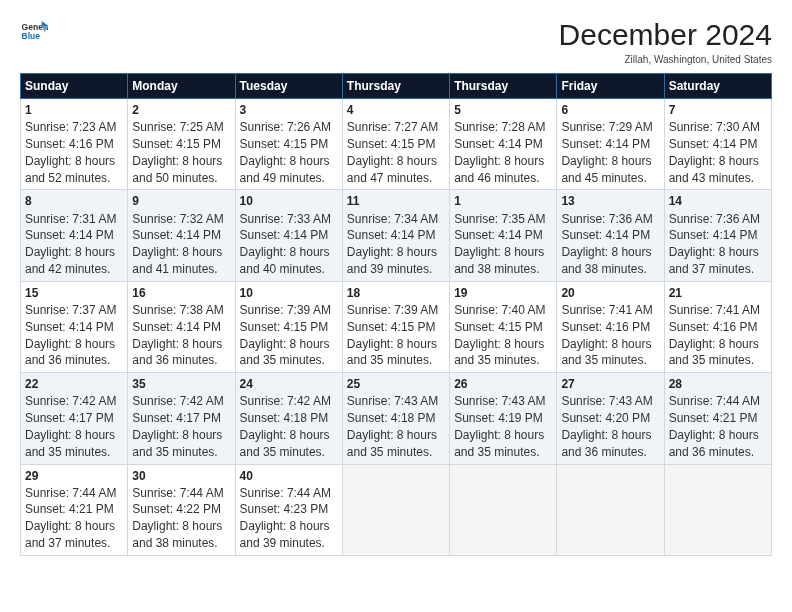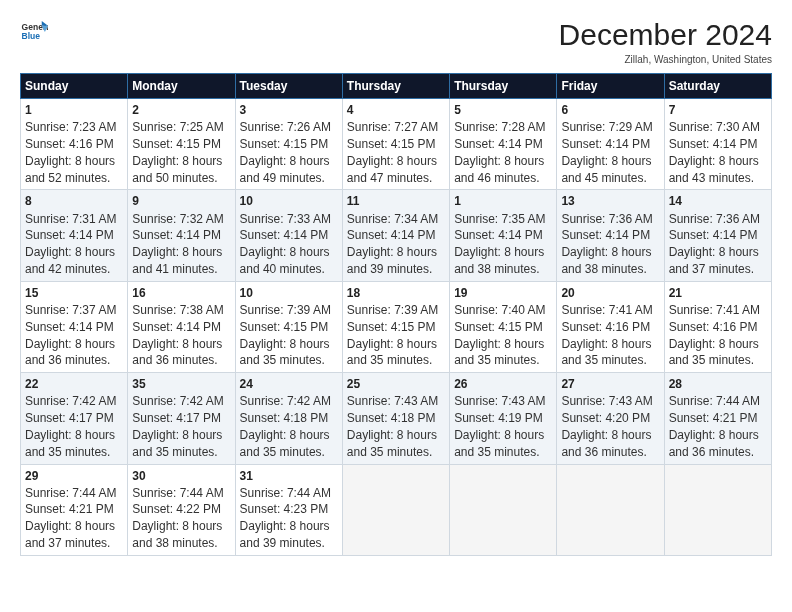--- a/index.html
+++ b/index.html
@@ -154,21 +154,21 @@
           <td><span class="day-num">35</span><span class="day-info">Sunrise: 7:42 AM<br>Sunset: 4:17 PM<br>Daylight: 8 hours and 35 minutes.</span></td>
           <td><span class="day-num">24</span><span class="day-info">Sunrise: 7:42 AM<br>Sunset: 4:18 PM<br>Daylight: 8 hours and 35 minutes.</span></td>
           <td><span class="day-num">25</span><span class="day-info">Sunrise: 7:43 AM<br>Sunset: 4:18 PM<br>Daylight: 8 hours and 35 minutes.</span></td>
           <td><span class="day-num">26</span><span class="day-info">Sunrise: 7:43 AM<br>Sunset: 4:19 PM<br>Daylight: 8 hours and 35 minutes.</span></td>
           <td><span class="day-num">27</span><span class="day-info">Sunrise: 7:43 AM<br>Sunset: 4:20 PM<br>Daylight: 8 hours and 36 minutes.</span></td>
           <td><span class="day-num">28</span><span class="day-info">Sunrise: 7:44 AM<br>Sunset: 4:21 PM<br>Daylight: 8 hours and 36 minutes.</span></td>
         </tr>
         <tr>
           <td><span class="day-num">29</span><span class="day-info">Sunrise: 7:44 AM<br>Sunset: 4:21 PM<br>Daylight: 8 hours and 37 minutes.</span></td>
           <td><span class="day-num">30</span><span class="day-info">Sunrise: 7:44 AM<br>Sunset: 4:22 PM<br>Daylight: 8 hours and 38 minutes.</span></td>
-          <td><span class="day-num">31</span><span class="day-info">Sunrise: 7:44 AM<br>Sunset: 4:23 PM<br>Daylight: 8 hours and 39 minutes.</span></td>
+          <td><span class="day-num">40</span><span class="day-info">Sunrise: 7:44 AM<br>Sunset: 4:23 PM<br>Daylight: 8 hours and 39 minutes.</span></td>
           <td class="empty"></td>
           <td class="empty"></td>
           <td class="empty"></td>
           <td class="empty"></td>
         </tr>
       </tbody>
   </table>
 </div>
 
 </body></html>

